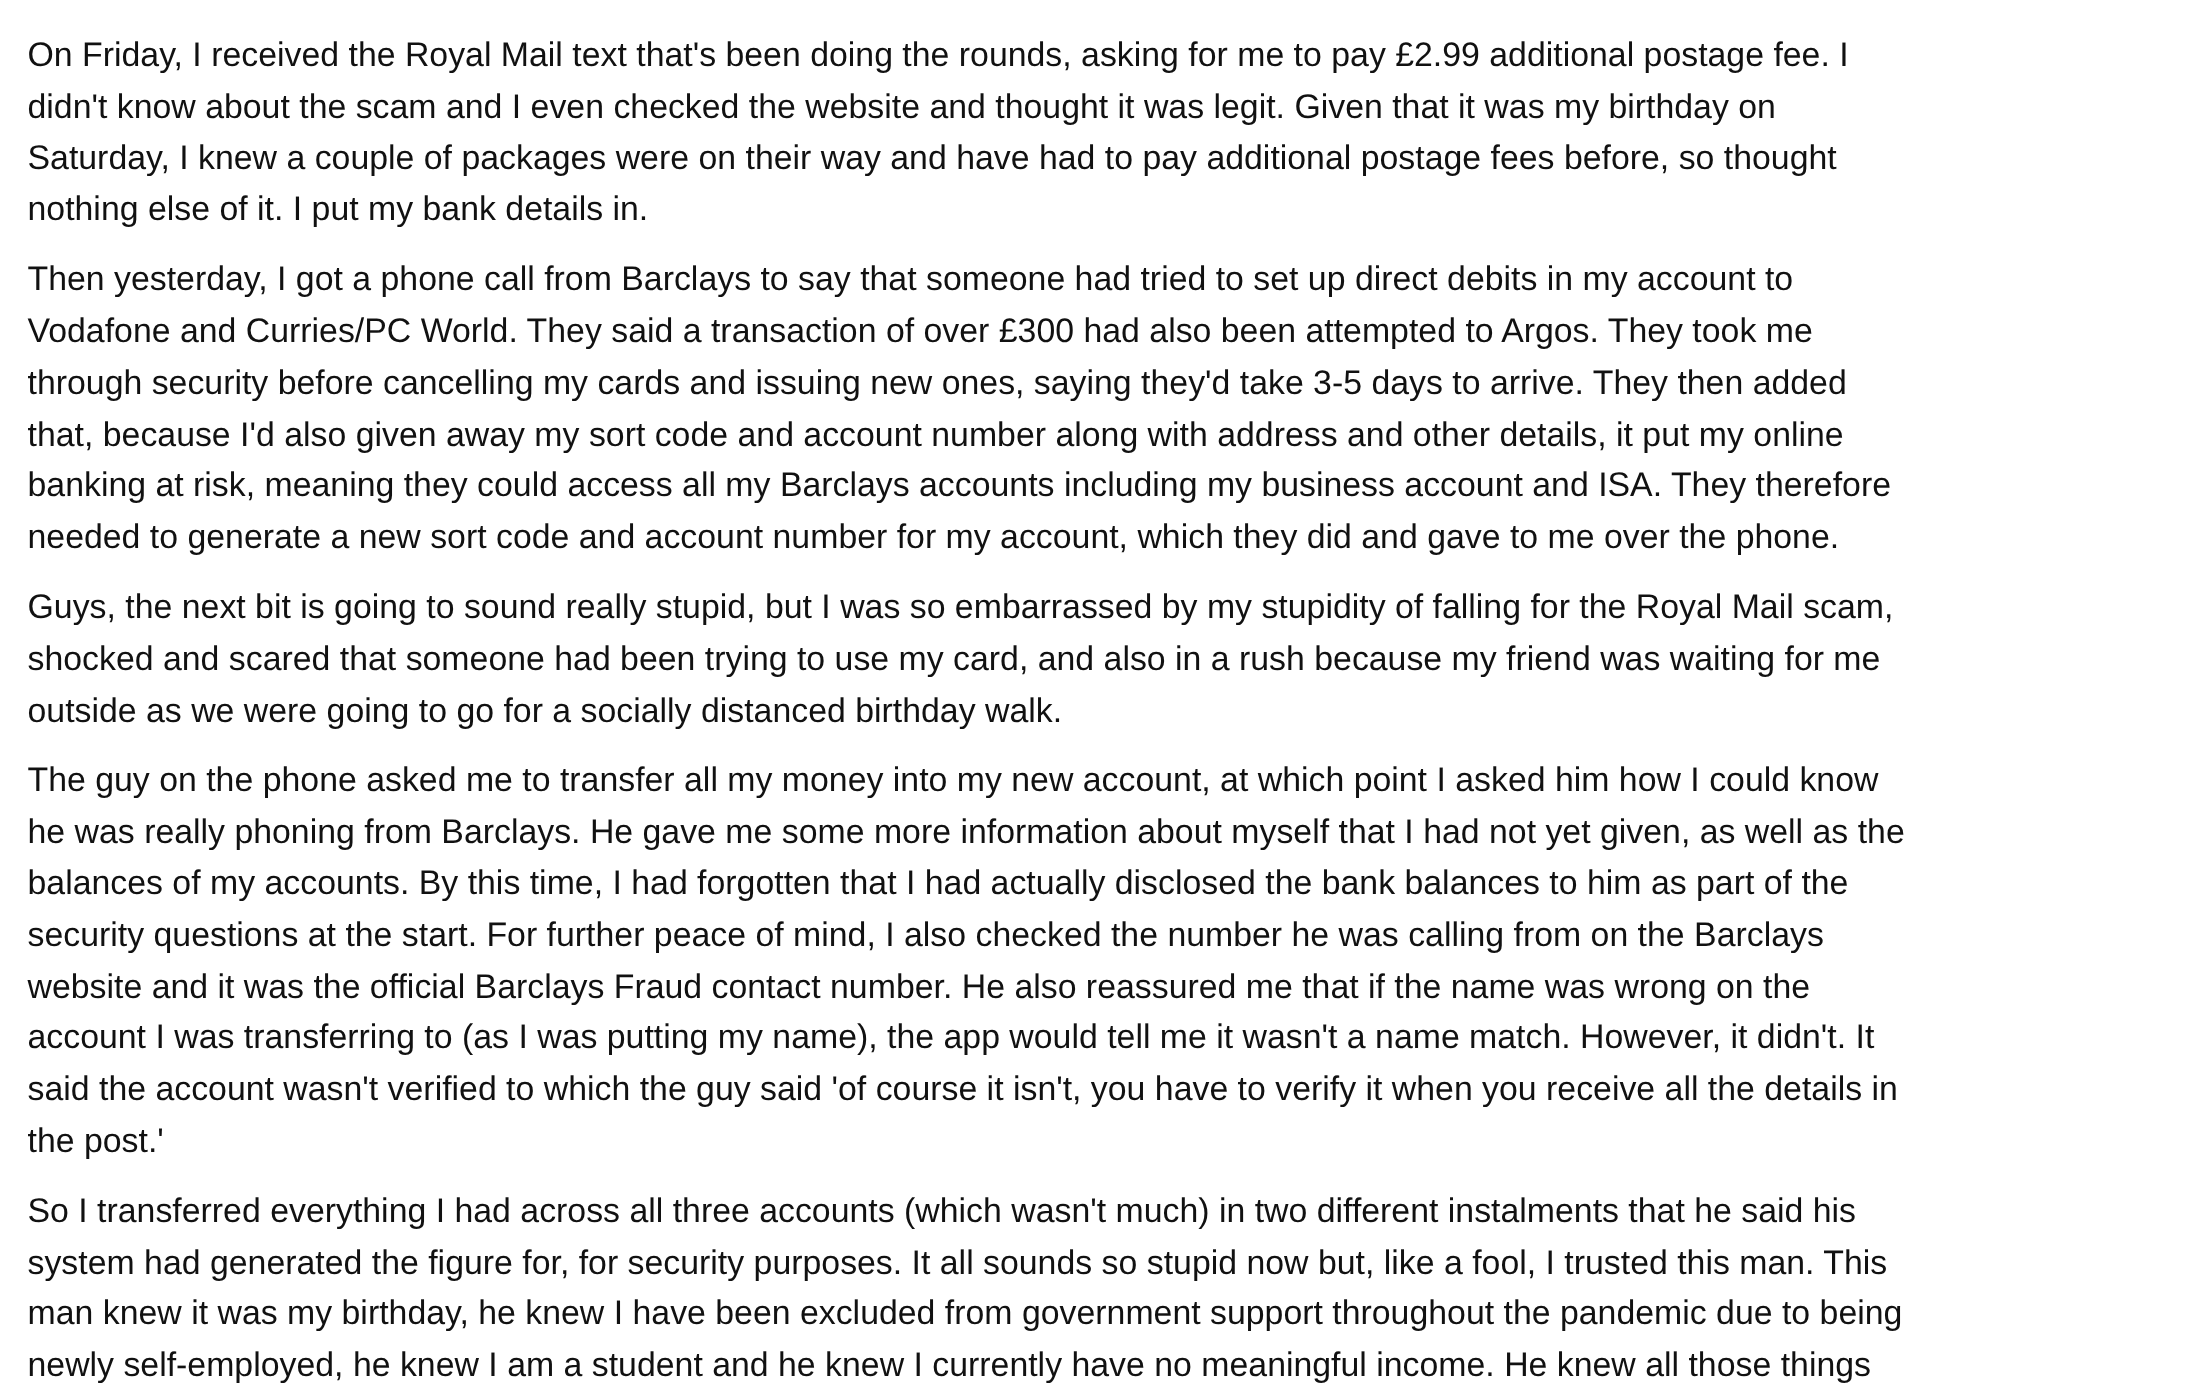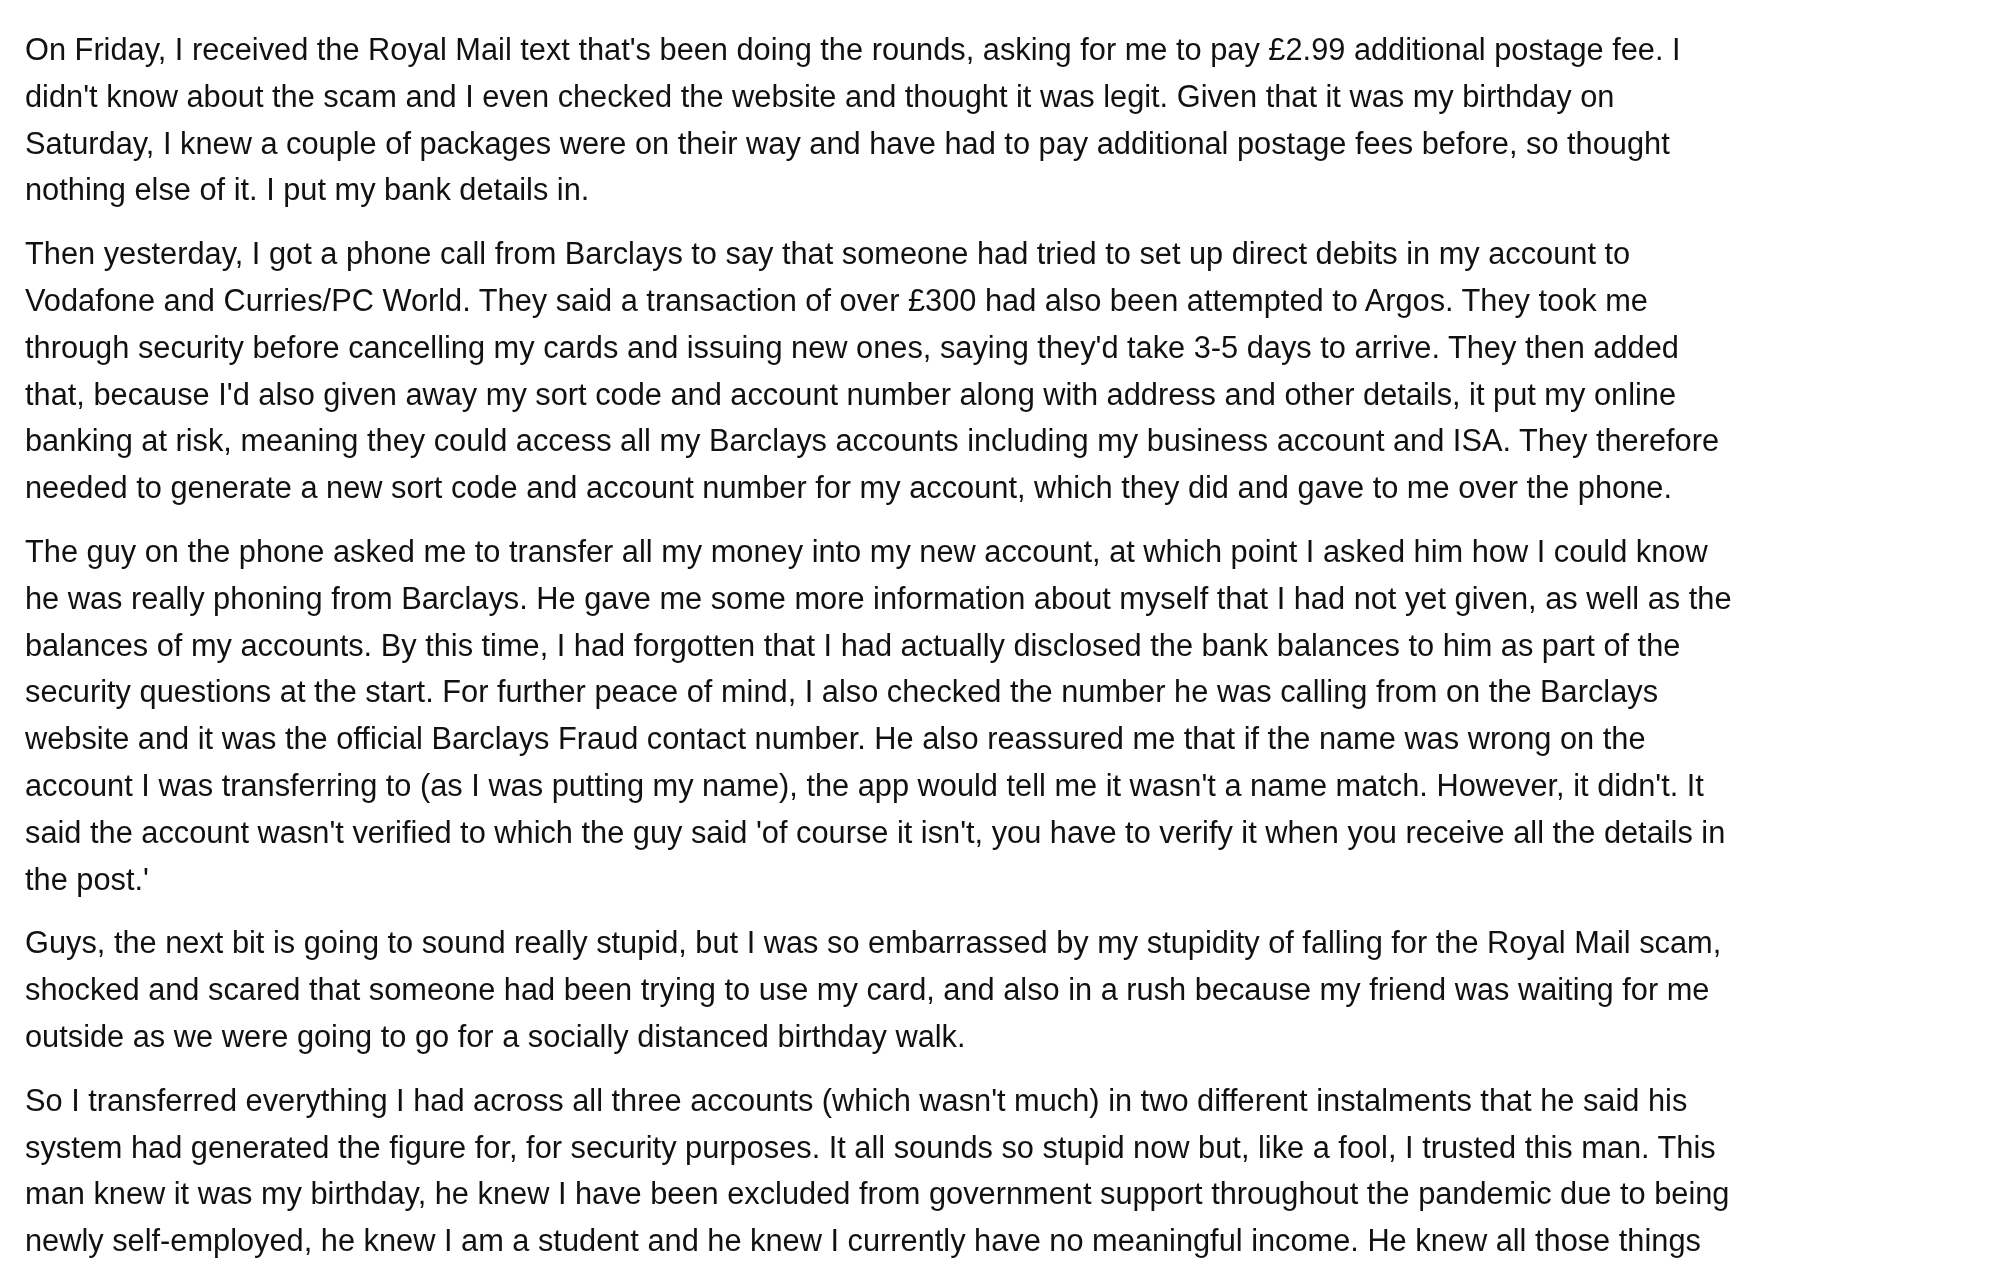--- a/index.html
+++ b/index.html
@@ -48,34 +48,34 @@
   <p class="para">
     <span class="line" style="transform: scaleX(0.992405);">Then yesterday, I got a phone call from Barclays to say that someone had tried to set up direct debits in my account to</span>
     <span class="line" style="transform: scaleX(0.992405);">Vodafone and Curries/PC World. They said a transaction of over £300 had also been attempted to Argos. They took me</span>
     <span class="line" style="transform: scaleX(0.992405);">through security before cancelling my cards and issuing new ones, saying they'd take 3-5 days to arrive. They then added</span>
     <span class="line" style="transform: scaleX(0.992405);">that, because I'd also given away my sort code and account number along with address and other details, it put my online</span>
     <span class="line" style="transform: scaleX(0.992405);">banking at risk, meaning they could access all my Barclays accounts including my business account and ISA. They therefore</span>
     <span class="line" style="transform: scaleX(0.992405);">needed to generate a new sort code and account number for my account, which they did and gave to me over the phone.</span>
   </p>
 
   <p class="para">
+    <span class="line" style="transform: scaleX(0.992405);">Guys, the next bit is going to sound really stupid, but I was so embarrassed by my stupidity of falling for the Royal Mail scam,</span>
+    <span class="line" style="transform: scaleX(0.992405);">shocked and scared that someone had been trying to use my card, and also in a rush because my friend was waiting for me</span>
+    <span class="line" style="transform: scaleX(0.992405);">outside as we were going to go for a socially distanced birthday walk.</span>
+  </p>
+
+  <p class="para">
     <span class="line" style="transform: scaleX(0.992405);">The guy on the phone asked me to transfer all my money into my new account, at which point I asked him how I could know</span>
     <span class="line" style="transform: scaleX(0.992405);">he was really phoning from Barclays. He gave me some more information about myself that I had not yet given, as well as the</span>
     <span class="line" style="transform: scaleX(0.992405);">balances of my accounts. By this time, I had forgotten that I had actually disclosed the bank balances to him as part of the</span>
     <span class="line" style="transform: scaleX(0.992405);">security questions at the start. For further peace of mind, I also checked the number he was calling from on the Barclays</span>
     <span class="line" style="transform: scaleX(0.992405);">website and it was the official Barclays Fraud contact number. He also reassured me that if the name was wrong on the</span>
     <span class="line" style="transform: scaleX(0.992405);">account I was transferring to (as I was putting my name), the app would tell me it wasn't a name match. However, it didn't. It</span>
     <span class="line" style="transform: scaleX(0.992405);">said the account wasn't verified to which the guy said 'of course it isn't, you have to verify it when you receive all the details in</span>
     <span class="line" style="transform: scaleX(0.992405);">the post.'</span>
-  </p>
-
-  <p class="para">
-    <span class="line" style="transform: scaleX(0.992405);">Guys, the next bit is going to sound really stupid, but I was so embarrassed by my stupidity of falling for the Royal Mail scam,</span>
-    <span class="line" style="transform: scaleX(0.992405);">shocked and scared that someone had been trying to use my card, and also in a rush because my friend was waiting for me</span>
-    <span class="line" style="transform: scaleX(0.992405);">outside as we were going to go for a socially distanced birthday walk.</span>
   </p>
 
   <p class="para">
     <span class="line" style="transform: scaleX(0.992405);">So I transferred everything I had across all three accounts (which wasn't much) in two different instalments that he said his</span>
     <span class="line" style="transform: scaleX(0.992405);">system had generated the figure for, for security purposes. It all sounds so stupid now but, like a fool, I trusted this man. This</span>
     <span class="line" style="transform: scaleX(0.992405);">man knew it was my birthday, he knew I have been excluded from government support throughout the pandemic due to being</span>
     <span class="line" style="transform: scaleX(0.992405);">newly self-employed, he knew I am a student and he knew I currently have no meaningful income. He knew all those things</span>
   </p>
 
 </div>

